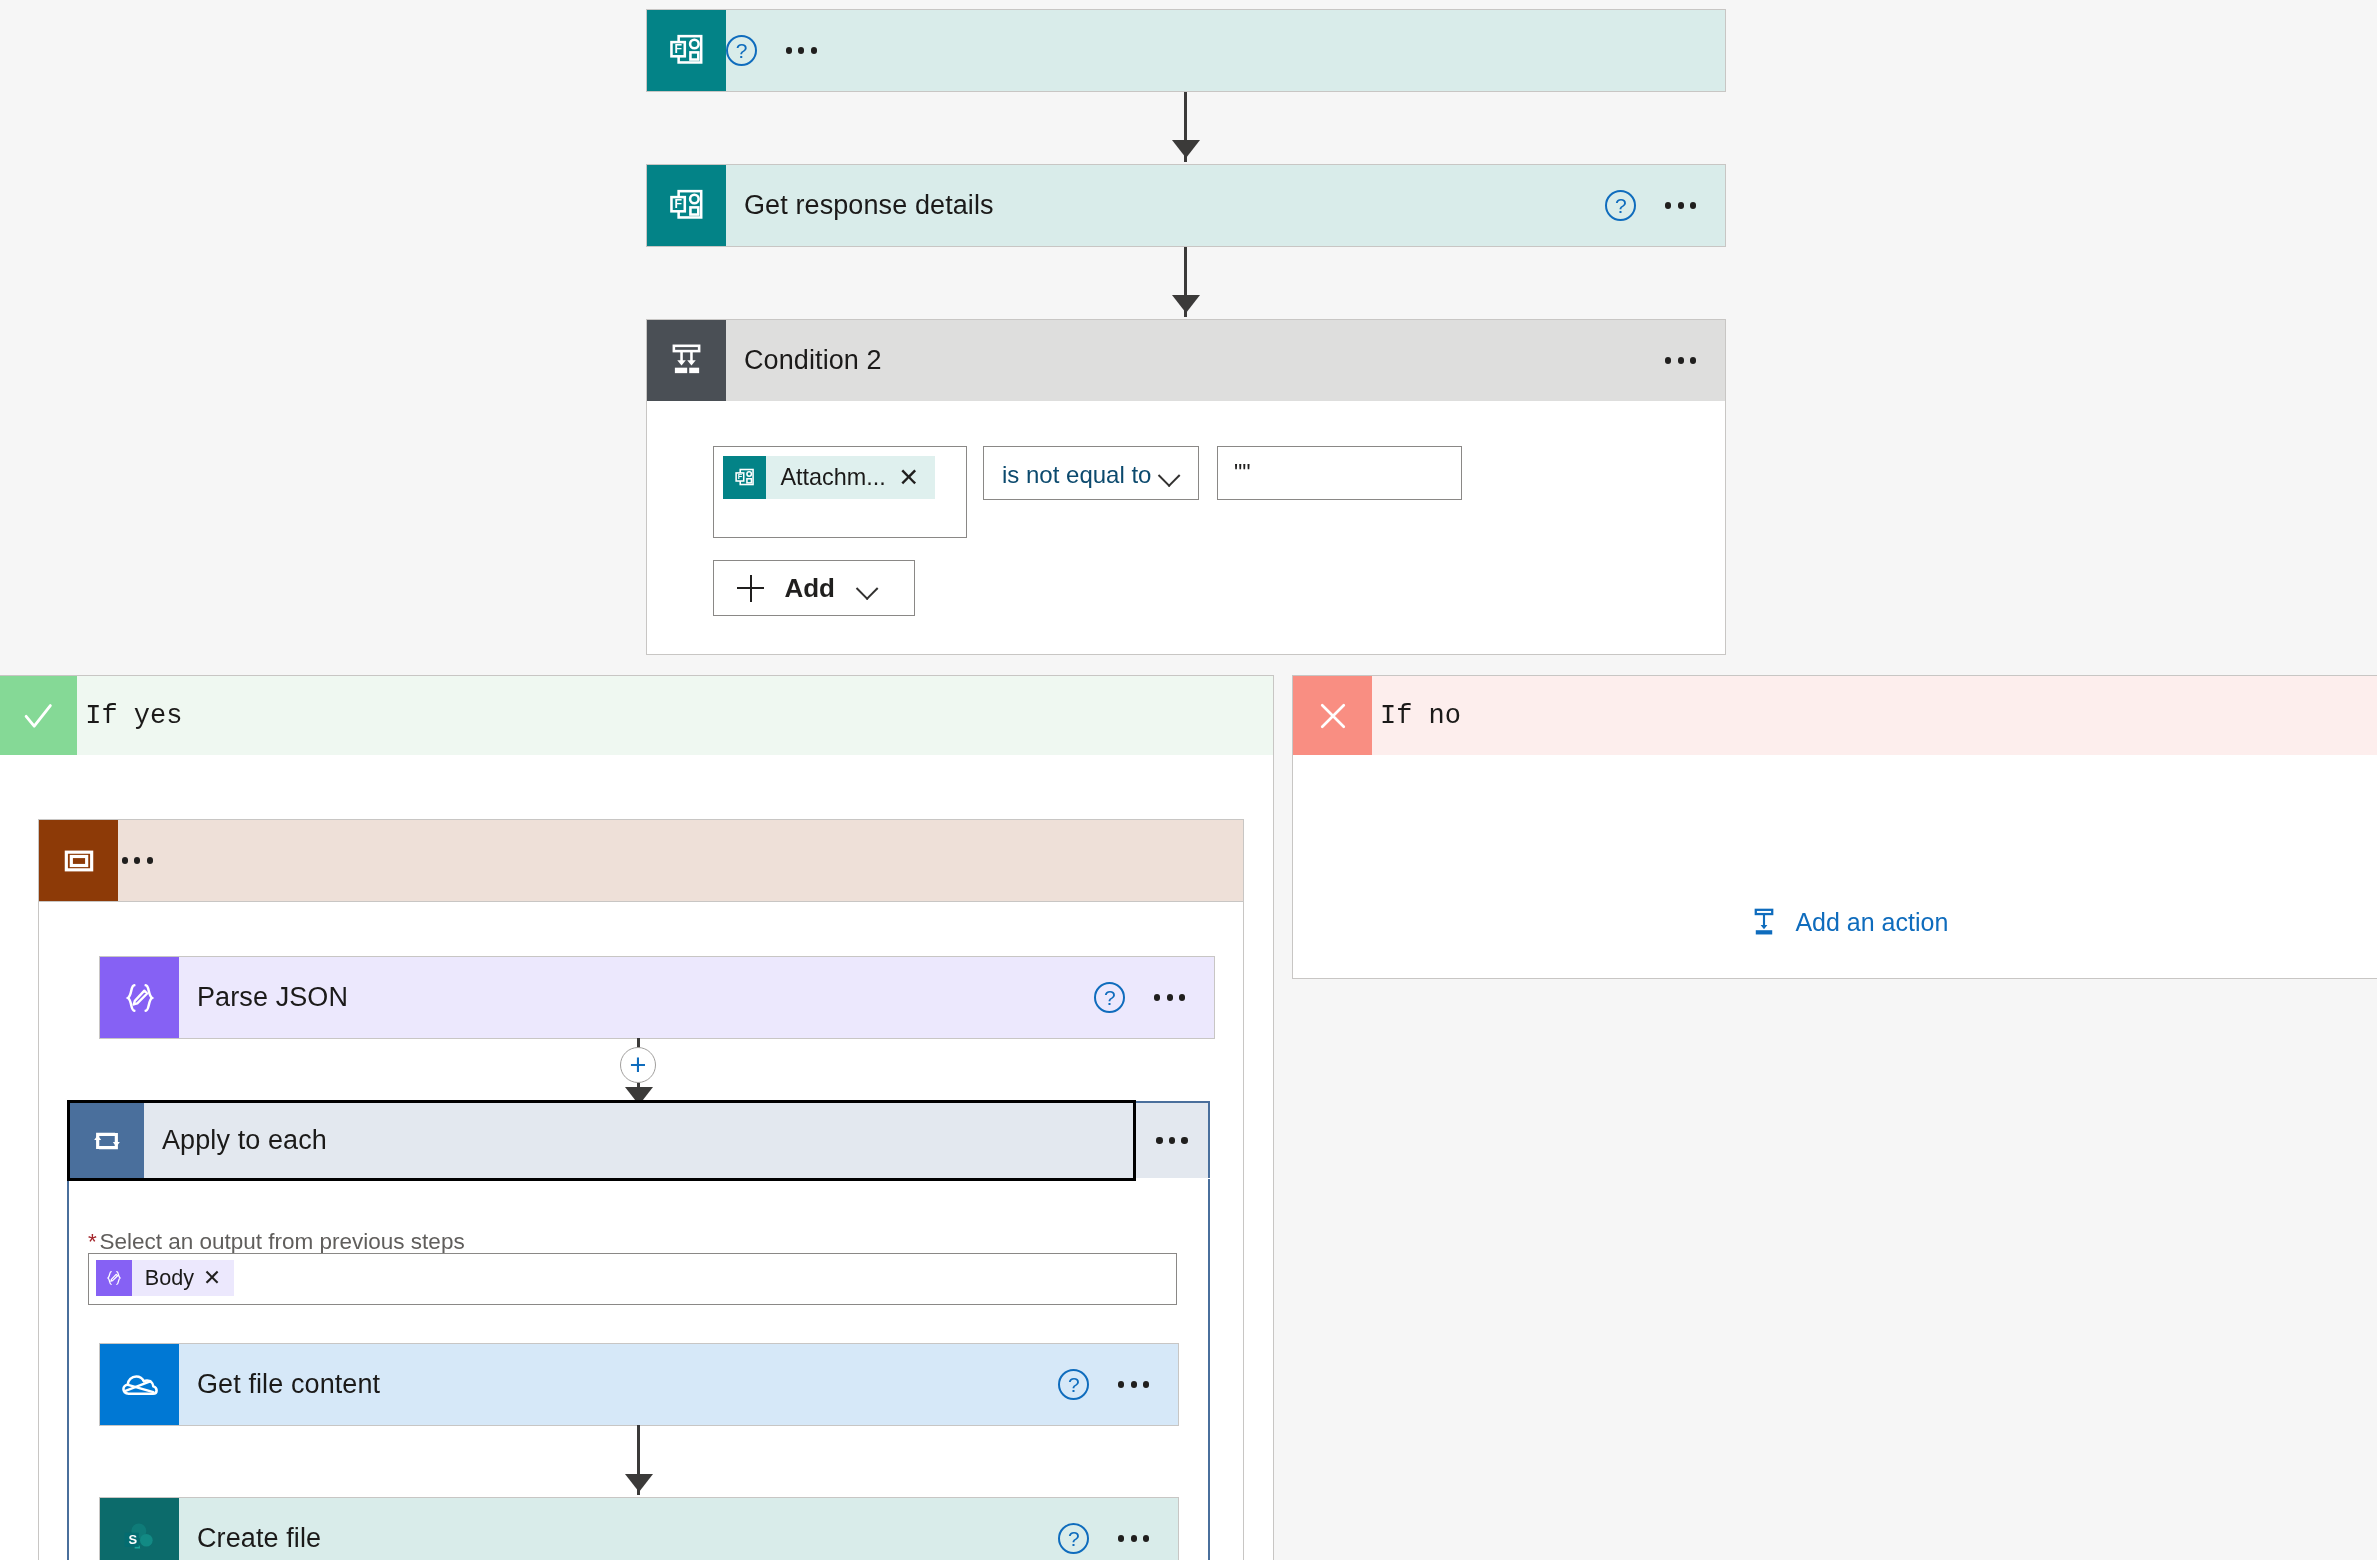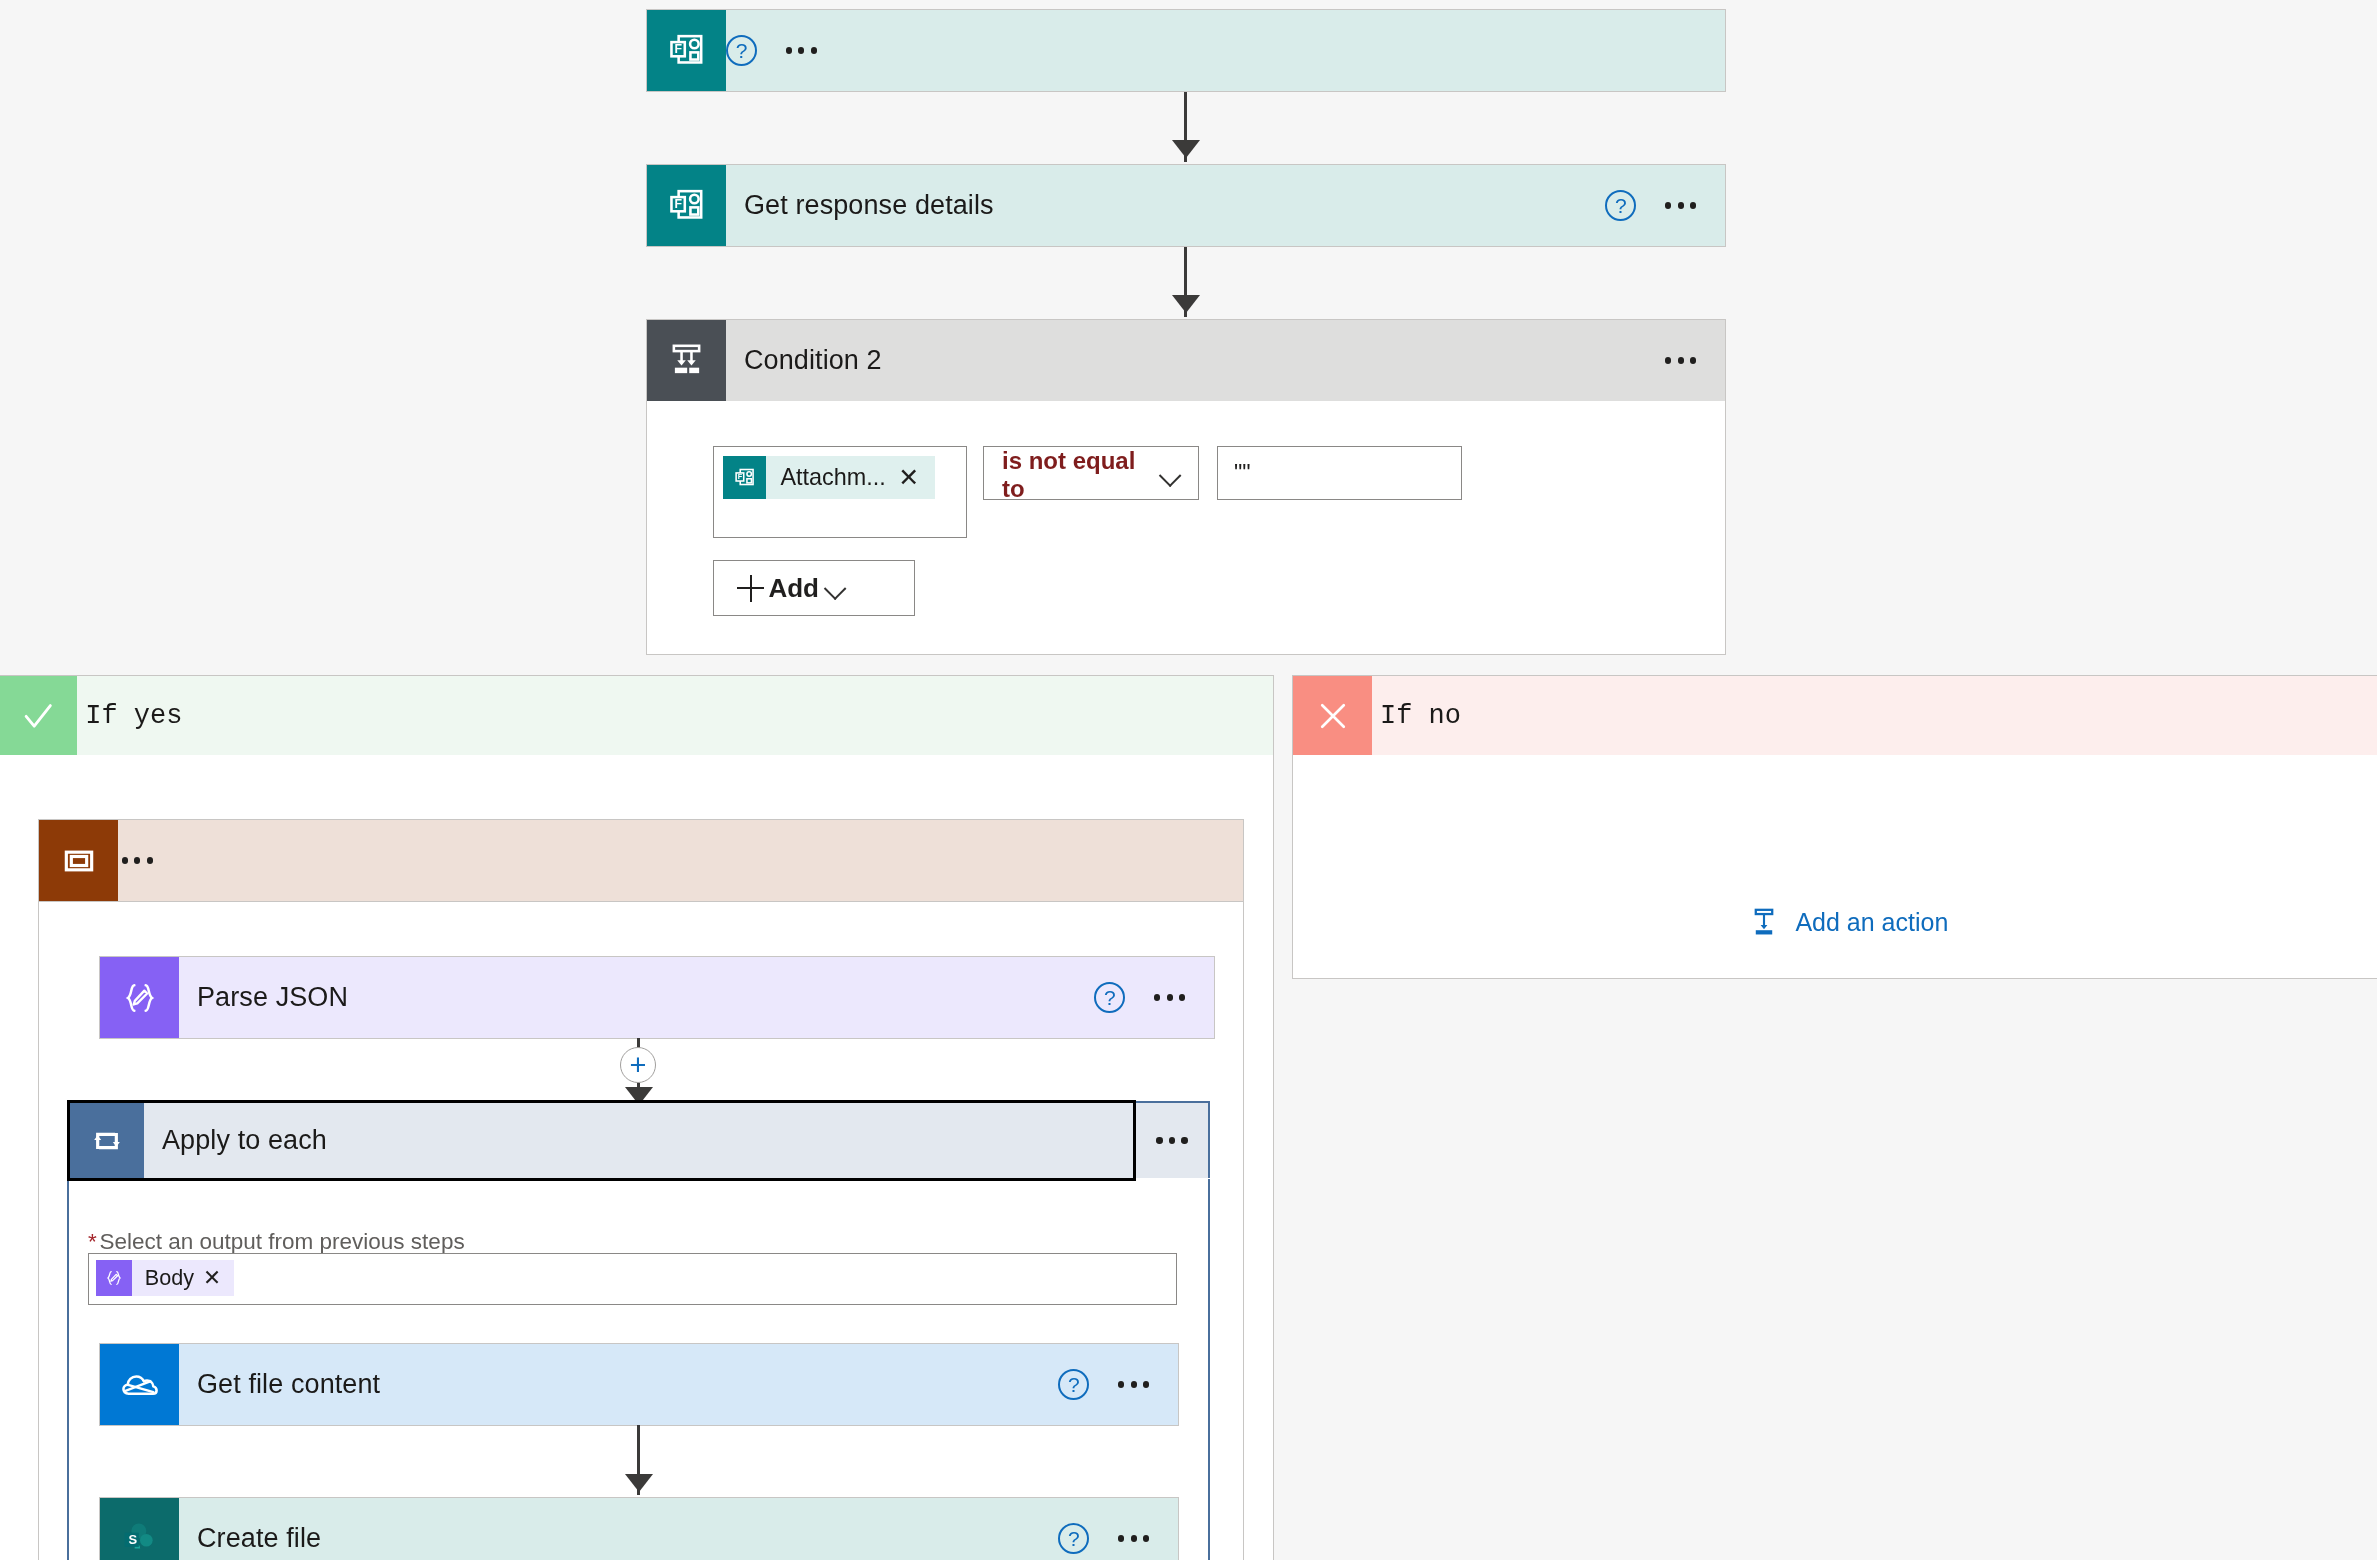--- a/index.html
+++ b/index.html
@@ -183,22 +183,21 @@
   .select-box {
     position: absolute;
     border: 1.8px solid #8a8886;
     background: #ffffff;
     box-sizing: border-box;
     display: flex;
     align-items: center;
     justify-content: space-between;
     padding: 4px 16px 0 18px;
     font-size: 24px;
-    color: #7f1d1d;
-    font-weight: bold;
+    color: #0c4a6e;
   }
   .chev {
     font-size: 0;
     width: 23.4px; height: 23.4px;
     position: relative;
   }
   .chev::before {
     content: "";
     position: absolute;
     left: 2.7px; top: 4.5px;
@@ -218,21 +217,21 @@
     font-family: "Liberation Sans", sans-serif;
   }
 
   .add-btn {
     position: absolute;
     border: 1.8px solid #8a8886;
     background: #ffffff;
     box-sizing: border-box;
     display: flex;
     align-items: center;
-    gap: 4px;
+    gap: 20px;
     padding: 0 23.4px;
     font-size: 26px;
     font-weight: bold;
     color: #201f1e;
   }
   .plusglyph {
     position: relative;
     width: 27px; height: 27px;
   }
   .plusglyph::before, .plusglyph::after {

